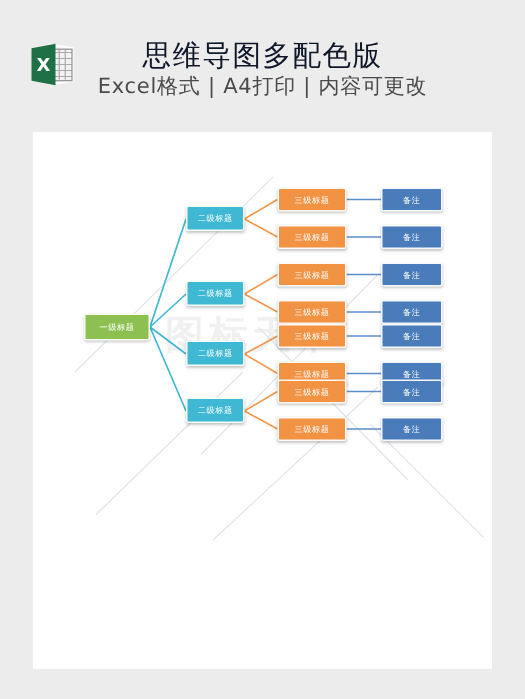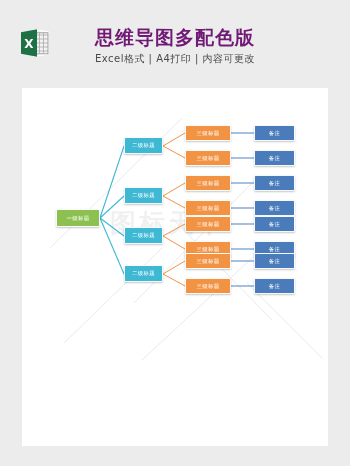--- a/index.html
+++ b/index.html
@@ -14,27 +14,27 @@
   .header{
     position:absolute;left:0;top:0;width:350px;height:88px;
   }
   .xl-icon{
     position:absolute;left:19px;top:26px;width:34px;height:34px;
   }
   .xl-icon svg{display:block;}
   .title{
     position:absolute;left:0;top:26px;width:350px;
     text-align:center;
-    font-size:19px;line-height:22px;font-weight:bold;
-    color:#701a75;letter-spacing:1px;
+    font-size:19px;line-height:22px;font-weight:normal;
+    color:#0f172a;letter-spacing:1px;
   }
   .subtitle{
     position:absolute;left:0;top:51px;width:350px;
     text-align:center;
-    font-size:10px;line-height:15px;
+    font-size:14px;line-height:15px;
     color:#4a4a4a;letter-spacing:.5px;
   }
   
   .canvas{
     position:absolute;left:22px;top:88px;
     width:306px;height:358px;
     background:#ffffff;
     overflow:hidden;
   }
   .edges{position:absolute;left:0;top:0;width:306px;height:358px;}

